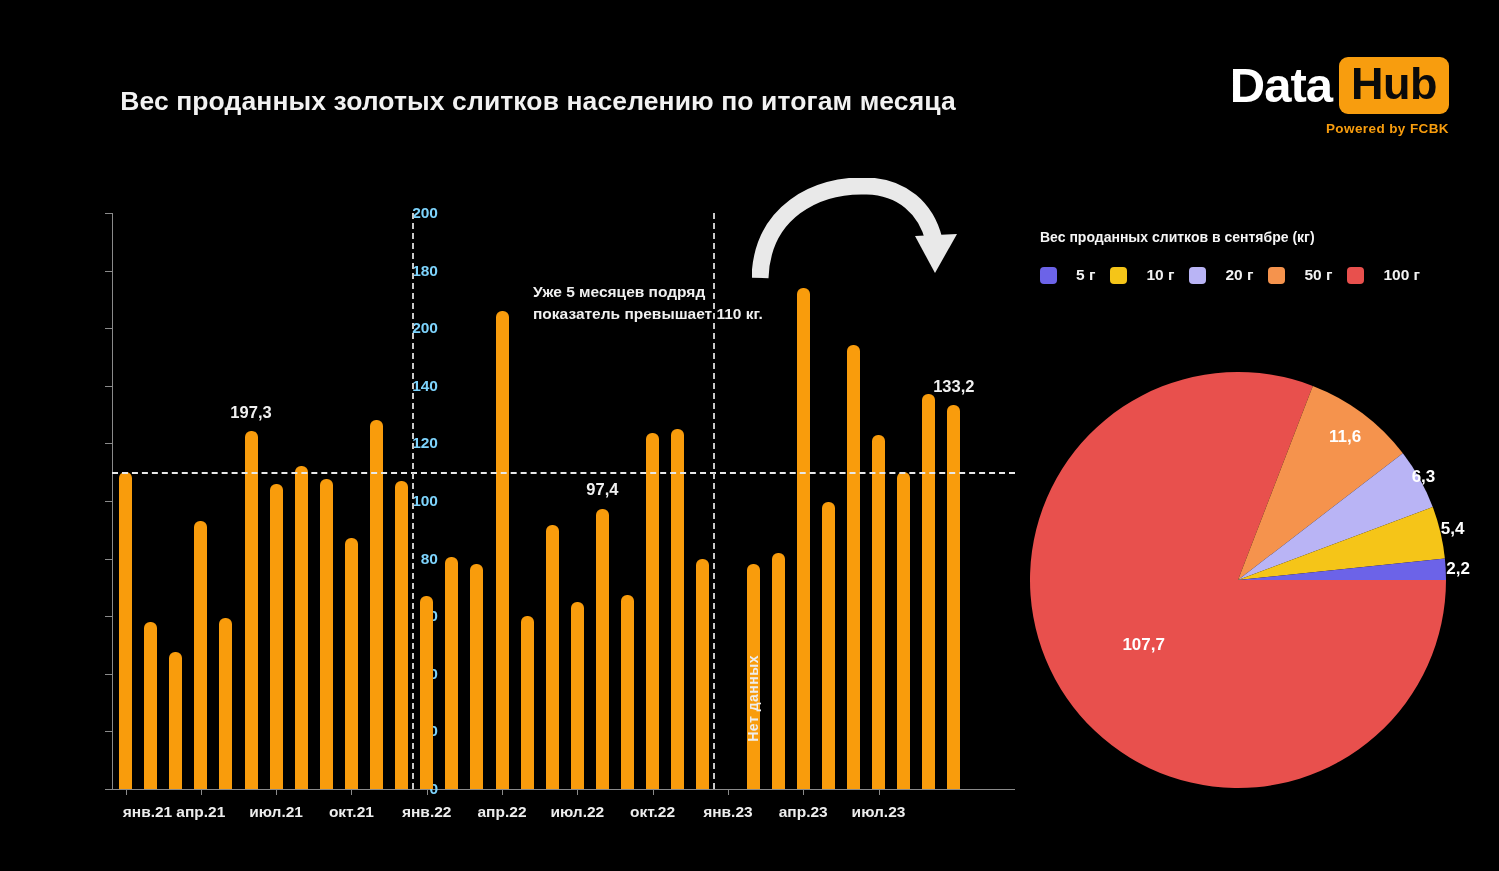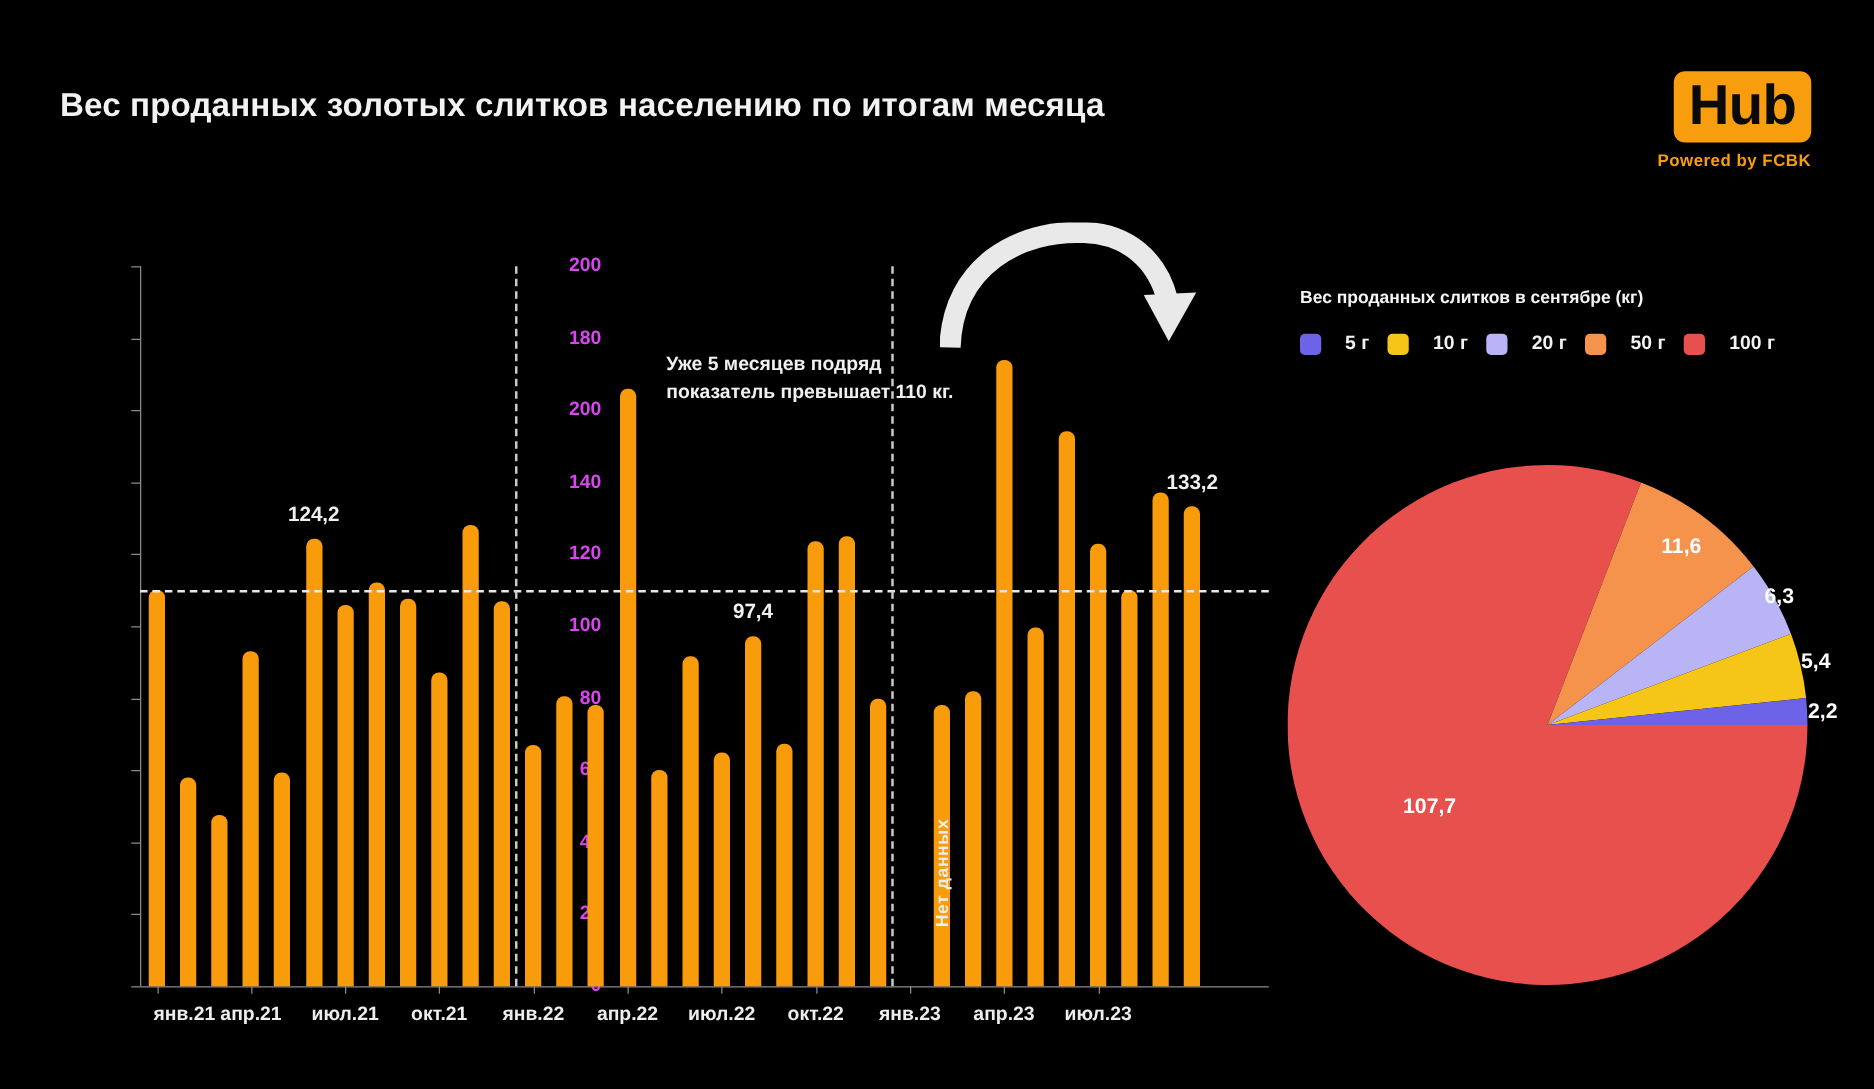--- a/index.html
+++ b/index.html
@@ -1,34 +1,34 @@
 <!DOCTYPE html>
 <html><head>
 <meta charset="utf-8">
 <style>
   html,body{margin:0;padding:0;background:#000;}
   body{width:1499px;height:871px;overflow:hidden;font-family:"Liberation Sans",sans-serif;color:#fff;position:relative;}
 
   
-  #title{position:absolute;left:48px;top:67px;width:980px;font-size:26.5px;font-weight:bold;line-height:1.33;color:#f2f2f2;letter-spacing:.1px;}
+  #title{position:absolute;left:48px;top:84px;width:980px;font-size:26.5px;font-weight:bold;line-height:1.33;color:#f2f2f2;letter-spacing:.1px;text-align:center;}
   #title .l2{display:block;}
 
   
   #logo{position:absolute;right:50px;top:57px;text-align:right;}
   #logo .row{display:flex;align-items:center;justify-content:flex-end;}
   #logo .data{font-size:49px;font-weight:bold;color:#fff;letter-spacing:-1px;line-height:1;padding-right:7px;}
   #logo .hub{font-size:45px;font-weight:bold;color:#0a0a0a;background:#f89d0e;border-radius:9px;line-height:1;padding:4px 12px 8px 12px;letter-spacing:-.5px;}
   #logo .powered{font-size:13.5px;font-weight:bold;color:#f89d0e;margin-top:7px;letter-spacing:.4px;}
 
   
   #plot{position:absolute;left:112px;top:213px;width:903px;height:576px;}
   #axis-y{position:absolute;left:112px;top:213px;width:1px;height:576px;background:#8a8a8a;}
   #axis-x{position:absolute;left:112px;top:789px;width:903px;height:1px;background:#8a8a8a;}
 
-  .ytick-label{position:absolute;right:1018px;font-size:15.5px;font-weight:bold;color:#d946ef;transform:translateY(-50%);text-align:right;}
+  .ytick-label{position:absolute;right:1061px;font-size:15.5px;font-weight:bold;color:#7dd3fc;transform:translateY(-50%);text-align:right;}
   .ytick-mark{position:absolute;left:105px;width:7px;height:1px;background:#8a8a8a;}
 
   .bar{position:absolute;width:13px;background:#f99c0c;border-radius:6px 6px 0 0;bottom:0;}
   .bar-label{position:absolute;font-size:16.5px;font-weight:bold;color:#f0f0f0;transform:translateX(-50%);white-space:nowrap;}
 
   #hline{position:absolute;left:112px;width:903px;height:0;border-top:2.5px dashed #e8e8e8;}
   .vsep{position:absolute;top:213px;height:576px;width:0;border-left:2px dashed #c9c9c9;}
 
   .xtick-mark{position:absolute;top:789px;width:1px;height:6px;background:#8a8a8a;}
   .xlabel{position:absolute;top:803px;font-size:15.5px;font-weight:bold;color:#ededed;transform:translateX(-50%);white-space:nowrap;}
@@ -51,20 +51,21 @@
 </style>
 </head>
 <body>
 
 <div id="title">
   <span class="l1">Вес проданных золотых слитков населению по итогам месяца</span>
 </div>
 
 <div id="logo">
   <div class="row">
+    <span class="data">Data</span>
     <span class="hub">Hub</span>
   </div>
   <div class="powered">Powered by FCBK</div>
 </div>
 
 <div id="axis-y"></div>
 <div id="axis-x"></div>
 <div id="yticks">
     <div class="ytick-label" style="top: 789px;">0</div>
     <div class="ytick-mark" style="top: 789px;"></div>
@@ -89,21 +90,21 @@
     <div class="ytick-label" style="top: 213px;">200</div>
     <div class="ytick-mark" style="top: 213px;"></div>
   </div>
 <div id="plot">
     <div class="bar" title="янв.21: 110" style="left: 7px; height: 316.8px; background: rgb(249, 156, 12);"></div>
     <div class="bar" title="фев.21: 58" style="left: 32.1px; height: 167.04px; background: rgb(249, 156, 12);"></div>
     <div class="bar" title="мар.21: 47.5" style="left: 57.2px; height: 136.8px; background: rgb(249, 156, 12);"></div>
     <div class="bar" title="апр.21: 93" style="left: 82.3px; height: 267.84px; background: rgb(249, 156, 12);"></div>
     <div class="bar" title="май.21: 59.5" style="left: 107.4px; height: 171.36px; background: rgb(249, 156, 12);"></div>
     <div class="bar" title="июн.21: 124.2" style="left: 132.5px; height: 357.696px; background: rgb(249, 156, 12);"></div>
-    <div class="bar-label" style="left: 139px; top: 190.304px;">124,2</div>
+    <div class="bar-label" style="left: 139px; top: 190.304px;">197,3</div>
     <div class="bar" title="июл.21: 106" style="left: 157.6px; height: 305.28px; background: rgb(249, 156, 12);"></div>
     <div class="bar" title="авг.21: 112" style="left: 182.7px; height: 322.56px; background: rgb(249, 156, 12);"></div>
     <div class="bar" title="сен.21: 107.5" style="left: 207.8px; height: 309.6px; background: rgb(249, 156, 12);"></div>
     <div class="bar" title="окт.21: 87" style="left: 232.9px; height: 250.56px; background: rgb(249, 156, 12);"></div>
     <div class="bar" title="ноя.21: 128" style="left: 258px; height: 368.64px; background: rgb(249, 156, 12);"></div>
     <div class="bar" title="дек.21: 107" style="left: 283.1px; height: 308.16px; background: rgb(249, 156, 12);"></div>
     <div class="bar" title="янв.22: 67" style="left: 308.2px; height: 192.96px; background: rgb(249, 156, 12);"></div>
     <div class="bar" title="фев.22: 80.5" style="left: 333.3px; height: 231.84px; background: rgb(249, 156, 12);"></div>
     <div class="bar" title="мар.22: 78" style="left: 358.4px; height: 224.64px; background: rgb(249, 156, 12);"></div>
     <div class="bar" title="апр.22: 166" style="left: 383.5px; height: 478.08px; background: rgb(249, 156, 12);"></div>

